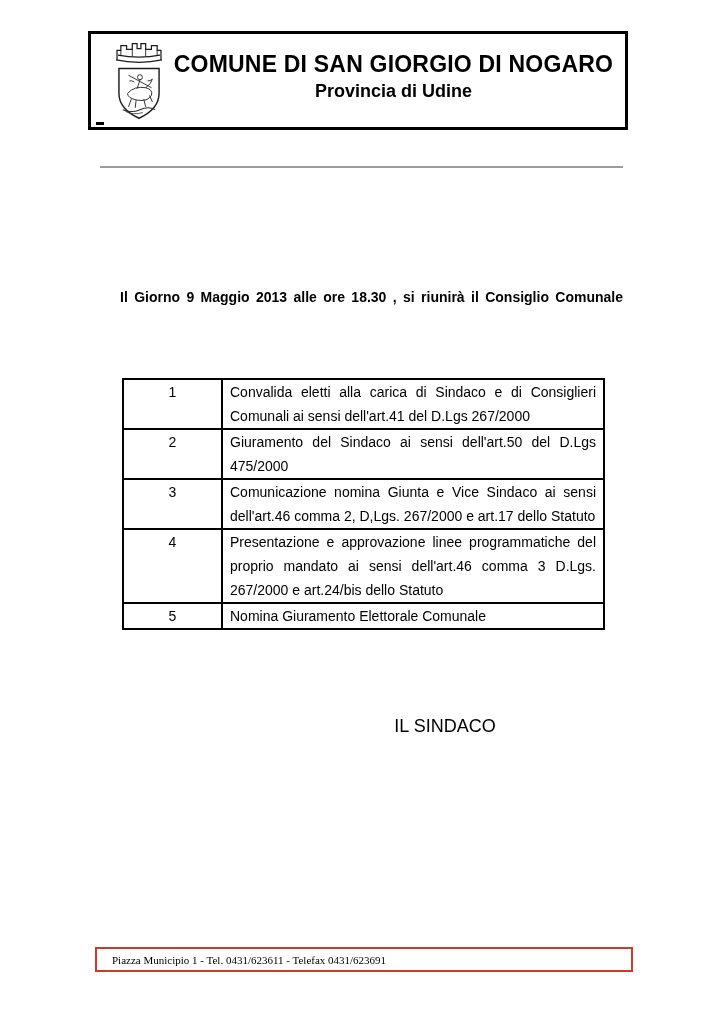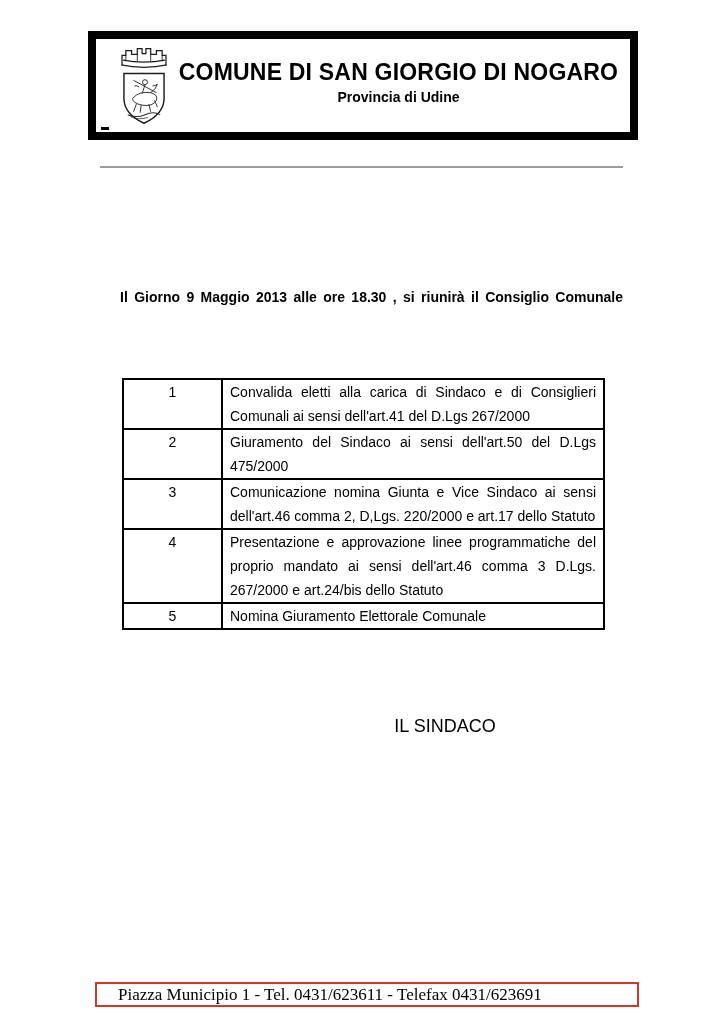--- a/index.html
+++ b/index.html
@@ -9,31 +9,31 @@
     position: relative;
     font-family: "Liberation Sans", sans-serif;
     color: #000;
     overflow: hidden;
   }
 
   
   .header-box {
     position: absolute; left: 88px; top: 31px;
     width: 534px; height: 93px;
-    border: 8px solid #000000;
+    border: 3px solid #000000;
     display: flex; align-items: center;
     background: #fff;
   }
   .crest { margin-left: 17px; margin-top: 4px; flex: 0 0 auto; }
   .header-text { flex: 1 1 auto; text-align: center; margin-top: -8px; padding-right: 8px; }
   .commune-title {
     font-size: 23px; font-weight: bold; letter-spacing: 0.2px;
     white-space: nowrap;
   }
-  .province-subtitle { font-size: 14px; font-weight: bold; margin-top: 3px; }
+  .province-subtitle { font-size: 18px; font-weight: bold; margin-top: 3px; }
   .dash-mark { position: absolute; left: 5px; bottom: 2px; width: 8px; height: 3px; background: #000; }
 
   
   .separator-line {
     position: absolute; left: 100px; top: 166px;
     width: 523px; height: 2px; background: #9c9c9c;
   }
 
   
   .meeting-notice {
@@ -60,25 +60,24 @@
     text-align: center; font-size: 18px; line-height: 26px;
   }
   .signature-role, .signature-name { display: block; }
 
   
   .footer-address-bar {
     position: absolute; left: 95px; top: 947px;
     width: 519px; height: 21px;
     border: 2px solid var(--footer-border, #cf392c);
     display: flex; align-items: center;
-    padding-left: 21px;
+    padding-left: 15px;
     font-family: "Liberation Serif", serif;
-    font-size: 17px;
+    font-size: 11px;
     background: #fff;
-    margin-top: 35px;
   }
 </style>
 </head>
 <body>
 
 <div class="header-box">
   <span class="crest">
     <svg width="62" height="86" viewBox="0 0 64 90" xmlns="http://www.w3.org/2000/svg">
 
       <g fill="none" stroke="#1c1c1c" stroke-width="1.3">
@@ -121,21 +120,21 @@
     <tr>
       <td class="num">1</td>
       <td class="txt">Convalida eletti alla carica di Sindaco e di Consiglieri Comunali ai sensi dell'art.41 del D.Lgs 267/2000</td>
     </tr>
     <tr>
       <td class="num">2</td>
       <td class="txt">Giuramento del Sindaco ai sensi dell'art.50 del D.Lgs 475/2000</td>
     </tr>
     <tr>
       <td class="num">3</td>
-      <td class="txt">Comunicazione nomina Giunta e Vice Sindaco ai sensi dell'art.46 comma 2, D,Lgs. 220/2000 e art.17 dello Statuto</td>
+      <td class="txt">Comunicazione nomina Giunta e Vice Sindaco ai sensi dell'art.46 comma 2, D,Lgs. 267/2000 e art.17 dello Statuto</td>
     </tr>
     <tr>
       <td class="num">4</td>
       <td class="txt">Presentazione e approvazione linee programmatiche del proprio mandato ai sensi dell'art.46 comma 3 D.Lgs. 267/2000 e art.24/bis dello Statuto</td>
     </tr>
     <tr>
       <td class="num">5</td>
       <td class="txt">Nomina Giuramento Elettorale Comunale</td>
     </tr>
   </tbody>

